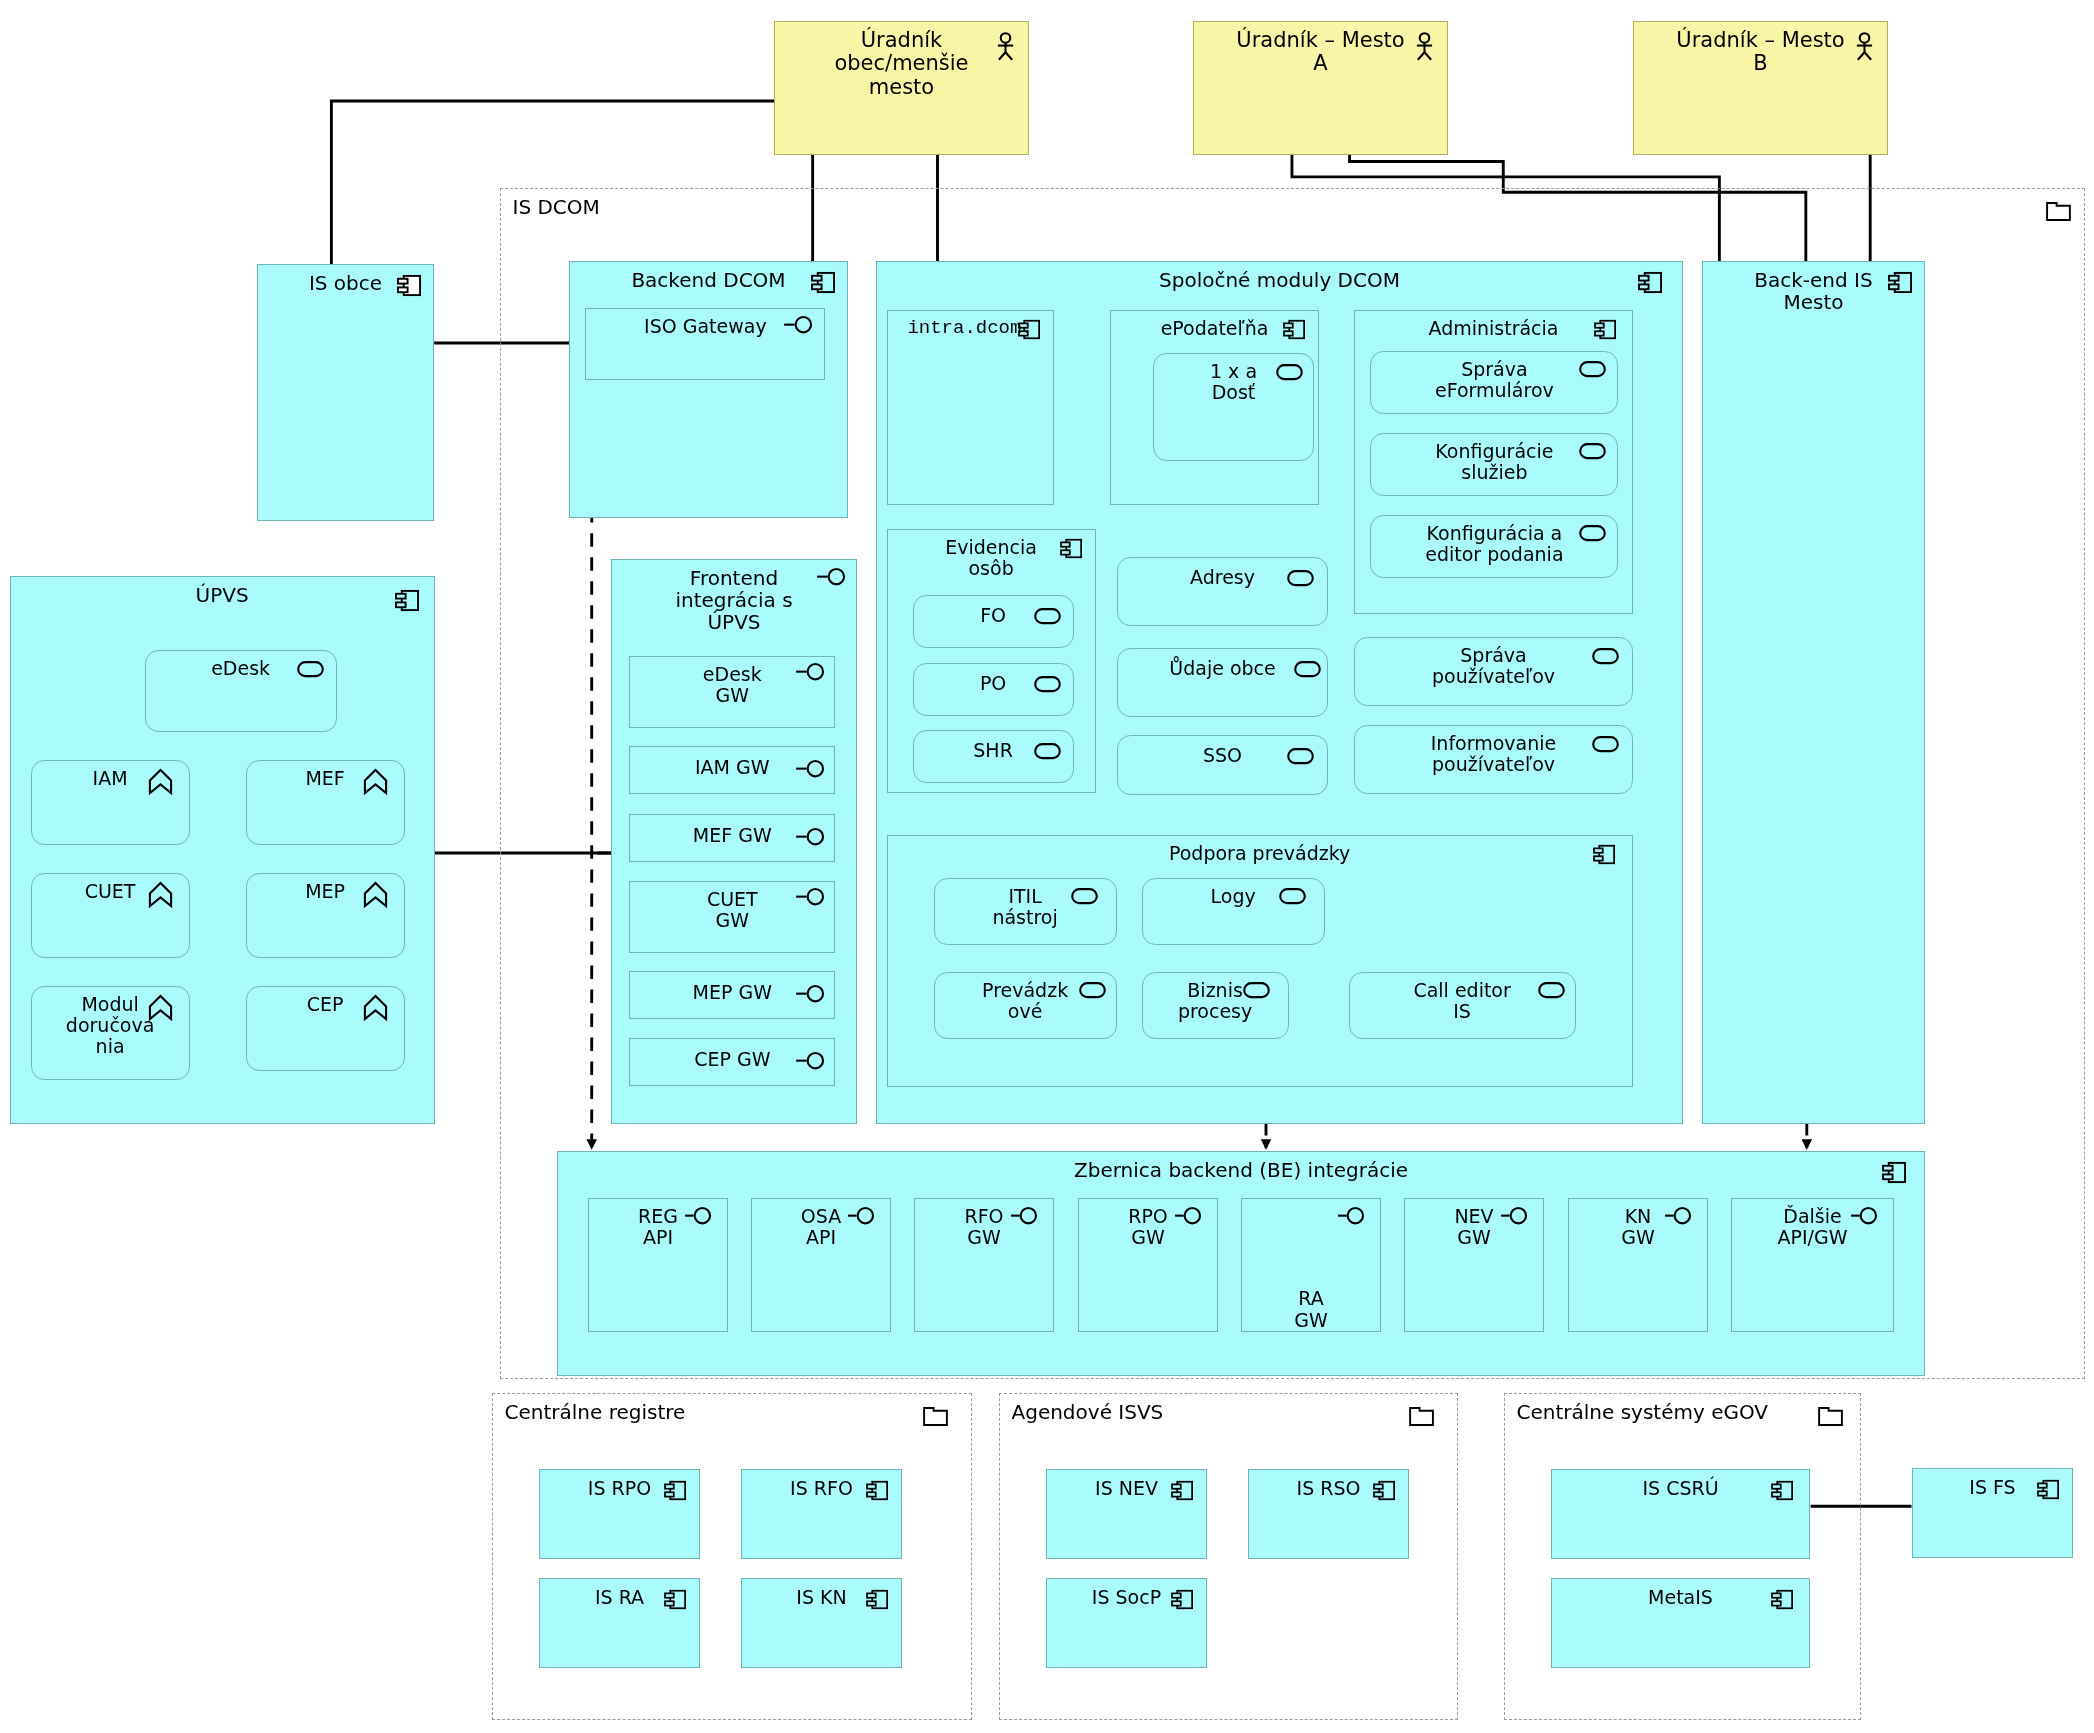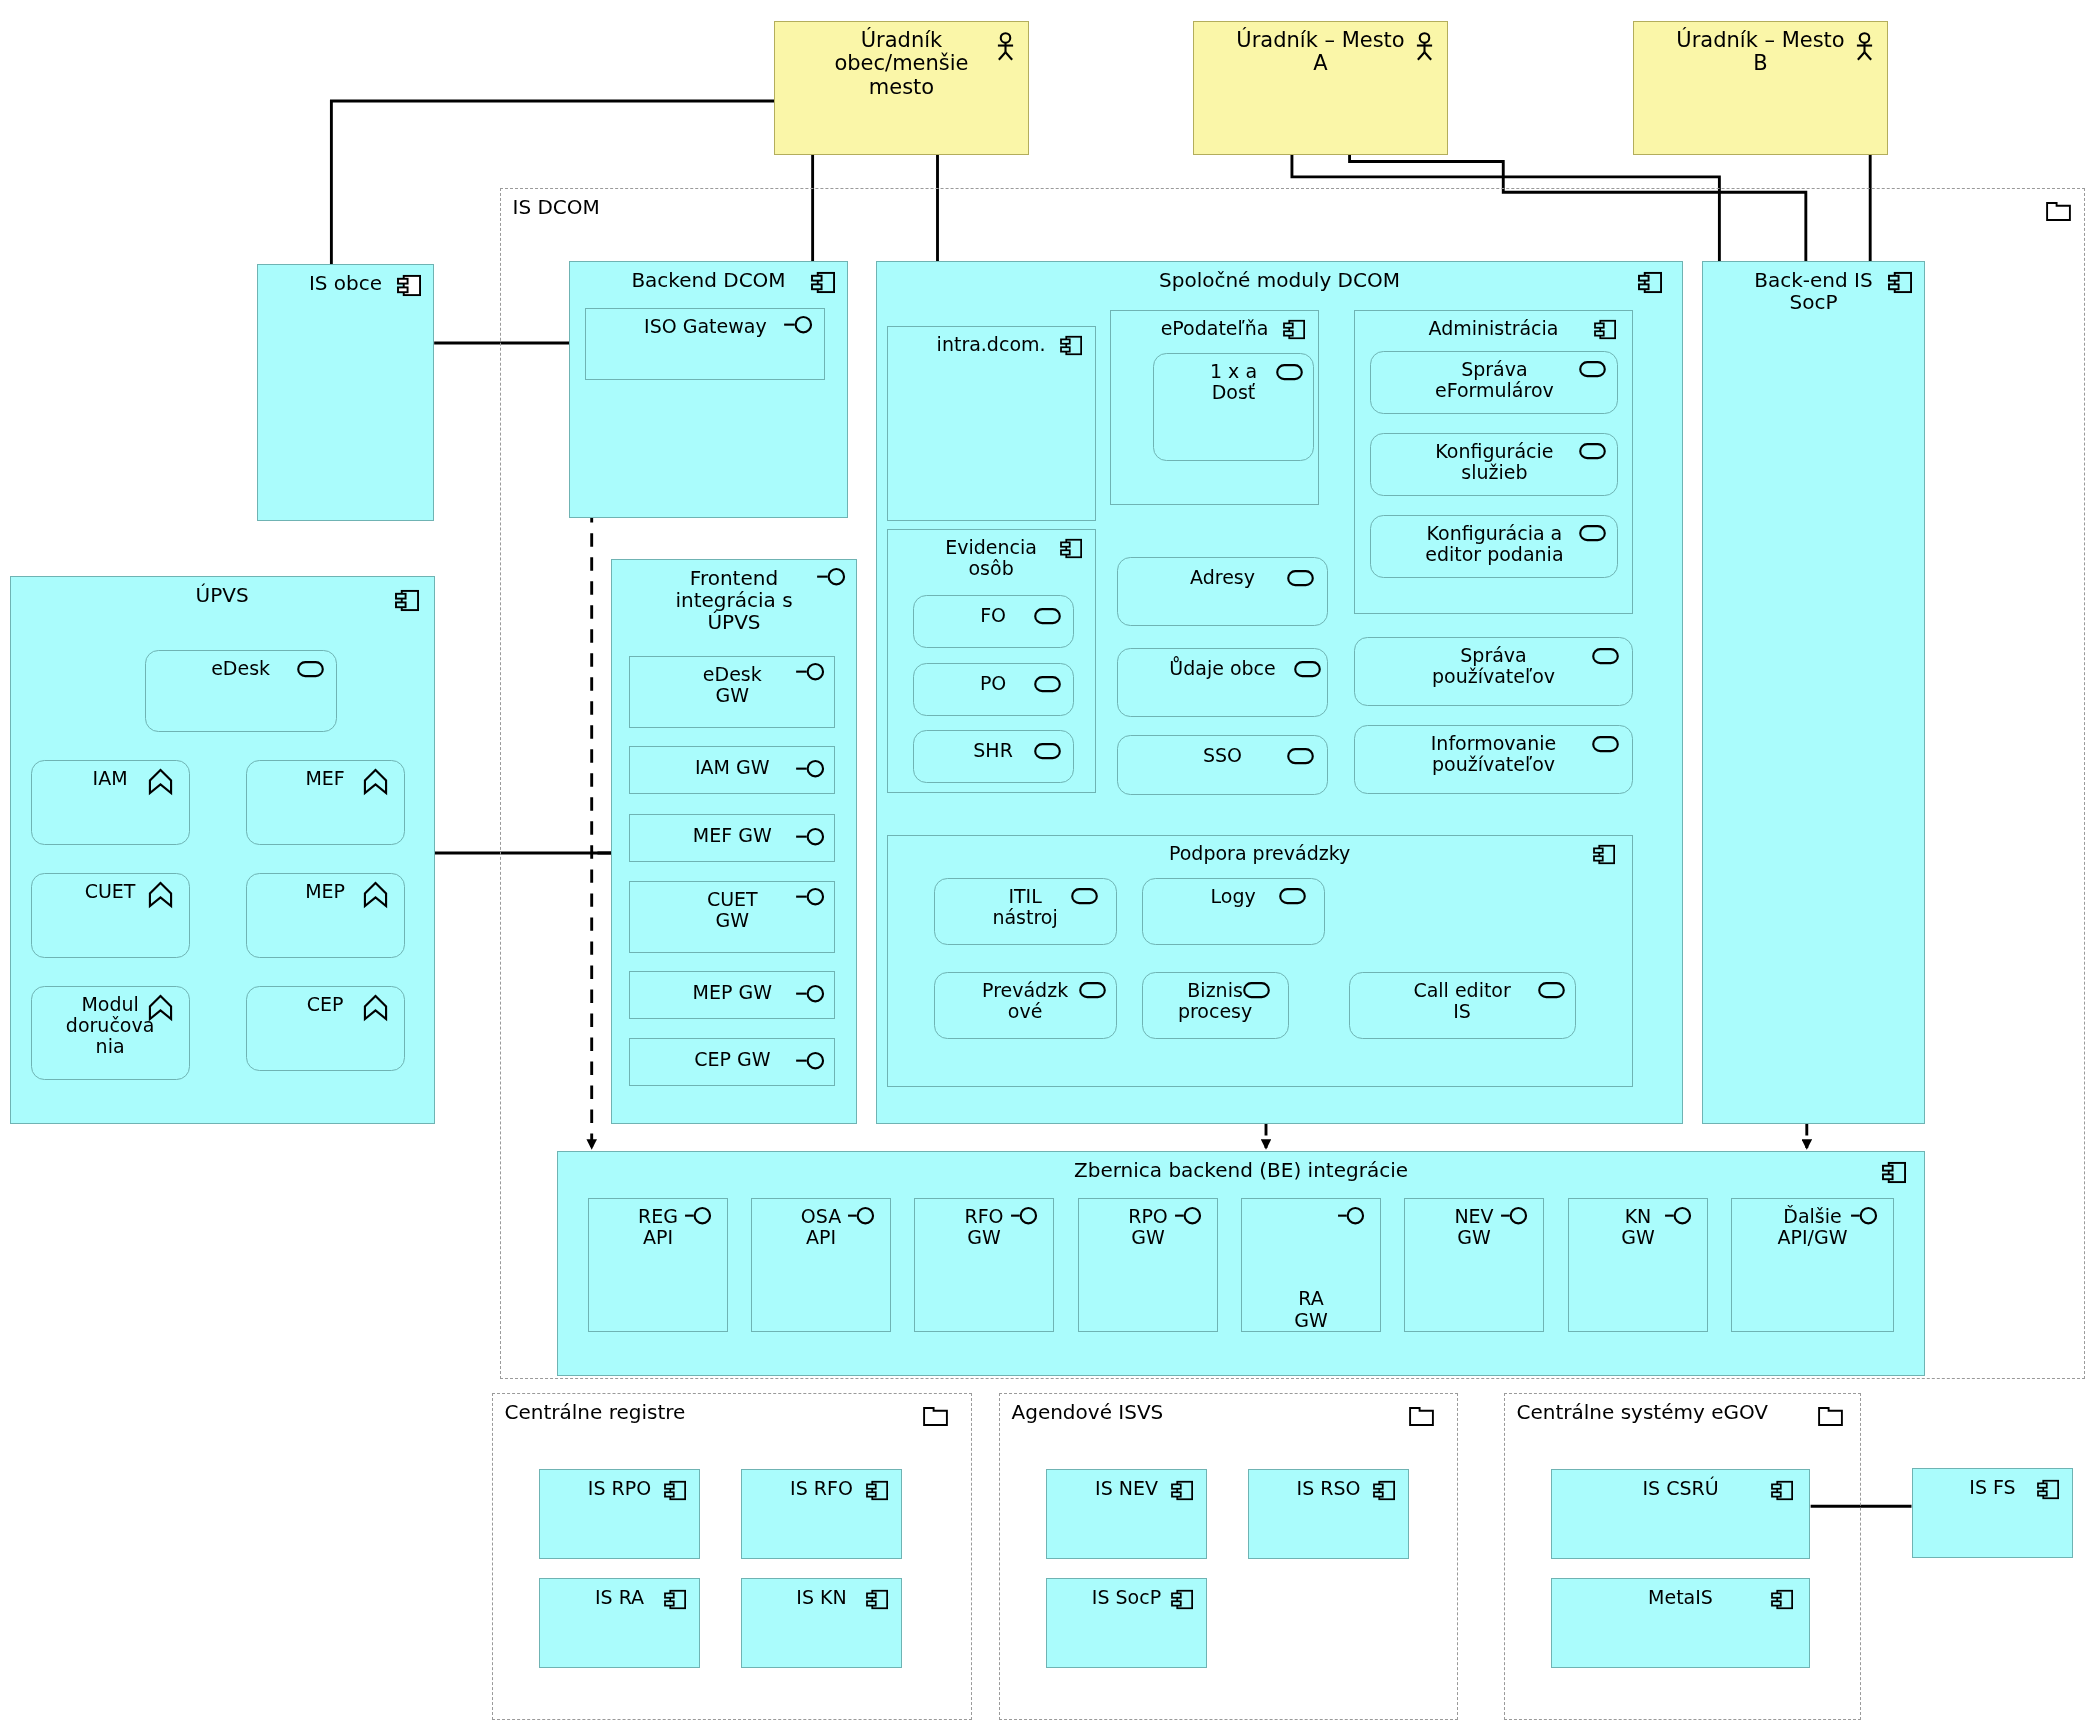--- a/index.html
+++ b/index.html
@@ -346,21 +346,21 @@
   <div class="box comp" style="left:876px;top:261px;width:807px;height:863px;">
     <div class="ttl">Spoločné moduly DCOM</div>
     <div class="ico ico-comp" style="right:19px;top:8.6px;">
       <svg width="25" height="23" viewBox="0 0 26 24">
         <rect x="7" y="2" width="17" height="20" fill="#aafcfc" stroke="#000" stroke-width="2"></rect>
         <rect x="1" y="5" width="10" height="5" fill="#aafcfc" stroke="#000" stroke-width="2"></rect>
         <rect x="1" y="14" width="10" height="5" fill="#aafcfc" stroke="#000" stroke-width="2"></rect>
       </svg>
     </div>
 
-    <div class="box comp thin" style="left:9.6px;top:64px;width:209px;height:195px;">
+    <div class="box comp thin" style="left:9.6px;top:48px;width:167px;height:195px;font-family:Liberation Mono, monospace;">
       <div class="ttl s20">intra.dcom.</div>
       <div class="ico ico-comp" style="right:9.6px;top:7.7px;">
         <svg width="23" height="21" viewBox="0 0 26 24">
           <rect x="7" y="2" width="17" height="20" fill="#aafcfc" stroke="#000" stroke-width="2"></rect>
           <rect x="1" y="5" width="10" height="5" fill="#aafcfc" stroke="#000" stroke-width="2"></rect>
           <rect x="1" y="14" width="10" height="5" fill="#aafcfc" stroke="#000" stroke-width="2"></rect>
         </svg>
       </div>
     </div>
 
@@ -554,21 +554,21 @@
           <svg width="27" height="16.3" viewBox="0 0 28 17">
               <rect x="1.2" y="1.2" width="25.6" height="14.6" rx="7.3" fill="#aafcfc" stroke="#000" stroke-width="2.2"></rect>
             </svg>
         </div>
       </div>
     </div>
   </div>
 
   <div class="box comp" style="left:1702px;top:261px;width:223px;height:863px;">
     <div class="ttl">Back-end IS
-SocP</div>
+Mesto</div>
     <div class="ico ico-comp" style="right:11.5px;top:8.6px;">
       <svg width="25" height="23" viewBox="0 0 26 24">
         <rect x="7" y="2" width="17" height="20" fill="#aafcfc" stroke="#000" stroke-width="2"></rect>
         <rect x="1" y="5" width="10" height="5" fill="#aafcfc" stroke="#000" stroke-width="2"></rect>
         <rect x="1" y="14" width="10" height="5" fill="#aafcfc" stroke="#000" stroke-width="2"></rect>
       </svg>
     </div>
   </div>
 
   <div class="box comp" style="left:557px;top:1151px;width:1368px;height:225px;">

